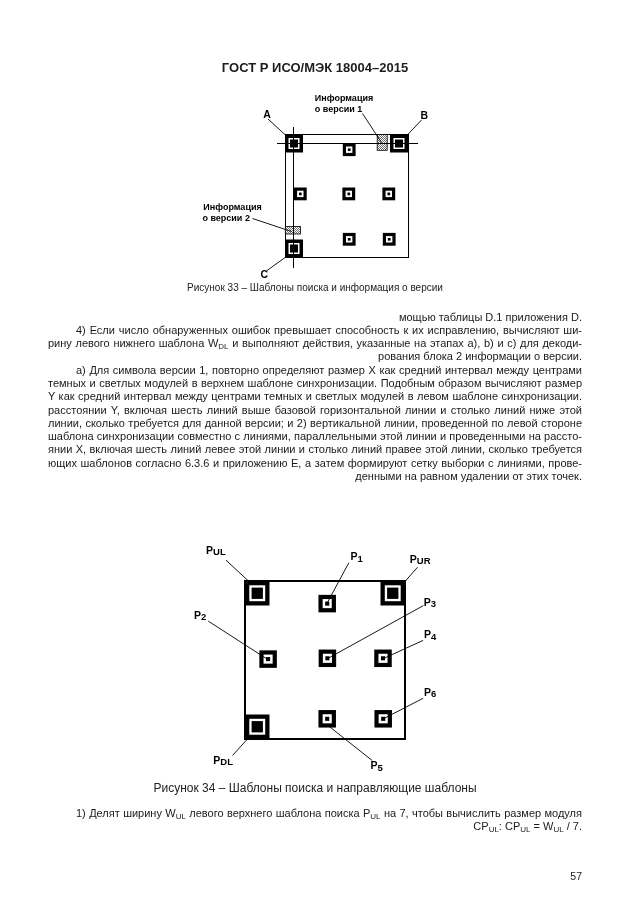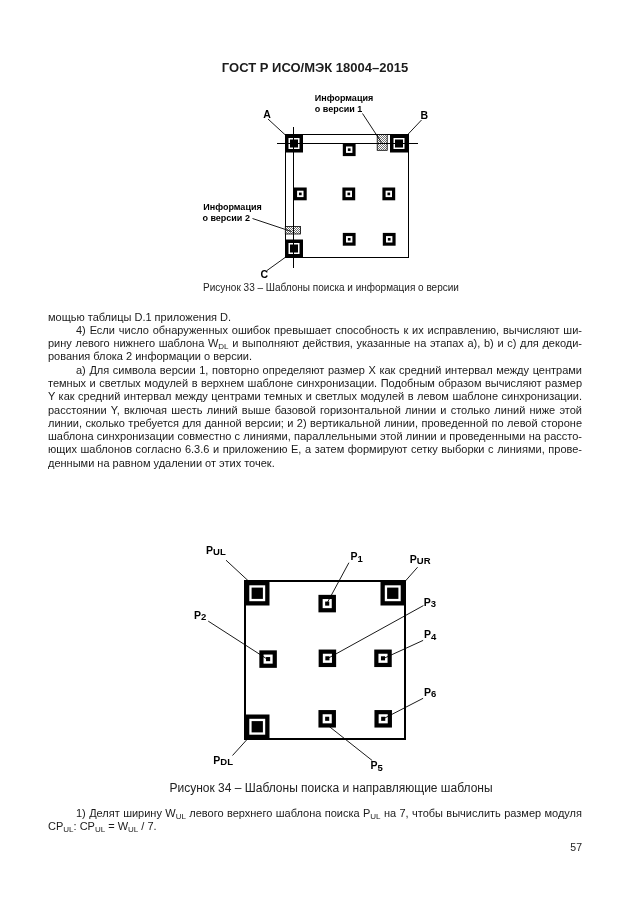--- a/index.html
+++ b/index.html
@@ -1,26 +1,26 @@
 <!DOCTYPE html>
 <html><head>
 <meta charset="utf-8">
 <style>
 html,body{margin:0;padding:0;}
 body{width:630px;height:913px;background:#fff;position:relative;overflow:hidden;
      font-family:"Liberation Sans",sans-serif;color:#161616;}
 .hdr{position:absolute;top:61.7px;left:48px;width:534px;text-align:center;
      font-weight:bold;font-size:13px;line-height:12px;color:#1c1c1c;}
-.cap{position:absolute;left:64px;width:534px;text-align:center;font-size:10px;color:#222;}
+.cap{position:absolute;left:48px;width:534px;text-align:center;font-size:10px;color:#222;}
 .txt{position:absolute;left:48px;width:534px;font-size:11px;line-height:13.3px;color:#1a1a1a;}
 .ln{height:13.3px;text-align:justify;text-align-last:justify;white-space:nowrap;}
-.lnl{height:13.3px;text-align:left;}
+.lnl{height:13.3px;text-align:right;}
 .ind{padding-left:28px;}
 sub.s{font-size:8px;vertical-align:-2px;line-height:0;}
-.pg{position:absolute;top:841px;left:48px;width:534px;text-align:right;font-size:10.5px;color:#222;}
+.pg{position:absolute;top:870px;left:48px;width:534px;text-align:right;font-size:10.5px;color:#222;}
 svg text{font-family:"Liberation Sans",sans-serif;}
 </style>
 </head>
 <body>
 
 <div class="hdr">ГОСТ Р ИСО/МЭК 18004–2015</div>
 
 <svg style="position:absolute;left:190px;top:88px;" width="245" height="195" viewBox="190 88 245 195">
   <defs>
     <pattern id="ht" width="2" height="2" patternUnits="userSpaceOnUse">
@@ -86,20 +86,21 @@
 <div class="lnl">мощью таблицы D.1 приложения D.</div>
 <div class="ln ind">4) Если число обнаруженных ошибок превышает способность к их исправлению, вычисляют ши-</div>
 <div class="ln">рину левого нижнего шаблона W<sub class="s">DL</sub> и выполняют действия, указанные на этапах a), b) и c) для декоди-</div>
 <div class="lnl">рования блока 2 информации о версии.</div>
 <div class="ln ind">а) Для символа версии 1, повторно определяют размер X как средний интервал между центрами</div>
 <div class="ln">темных и светлых модулей в верхнем шаблоне синхронизации. Подобным образом вычисляют размер</div>
 <div class="ln">Y как средний интервал между центрами темных и светлых модулей в левом шаблоне синхронизации.</div>
 <div class="ln">расстоянии Y, включая шесть линий выше базовой горизонтальной линии и столько линий ниже этой</div>
 <div class="ln">линии, сколько требуется для данной версии; и 2) вертикальной линии, проведенной по левой стороне</div>
 <div class="ln">шаблона синхронизации совместно с линиями, параллельными этой линии и проведенными на рассто-</div>
+<div class="ln">янии X, включая шесть линий левее этой линии и столько линий правее этой линии, сколько требуется</div>
 <div class="ln">ющих шаблонов согласно 6.3.6 и приложению Е, а затем формируют сетку выборки с линиями, прове-</div>
 <div class="lnl">денными на равном удалении от этих точек.</div>
 </div>
 
 <svg style="position:absolute;left:185px;top:540px;" width="260" height="235" viewBox="185 540 260 235">
 
   <rect x="245" y="581" width="160" height="158" fill="#fff" stroke="#000" stroke-width="1.5" shape-rendering="crispEdges"></rect>
 
   <g id="fp2">
     <rect x="245" y="581" width="24.5" height="24.5" fill="#000"></rect>

